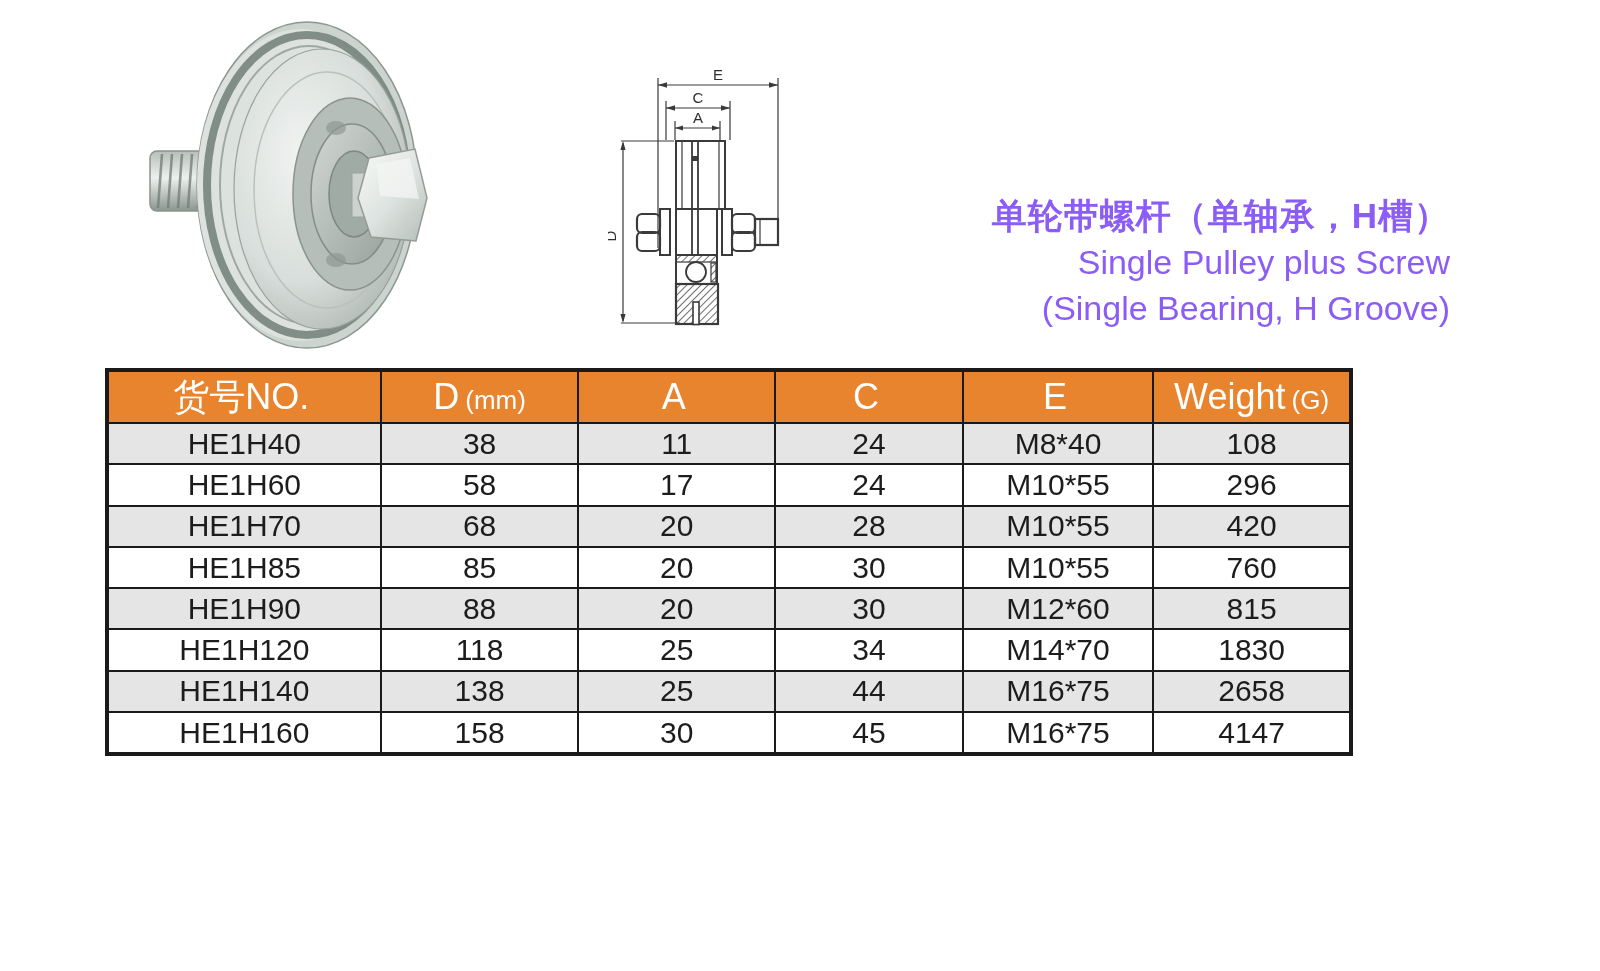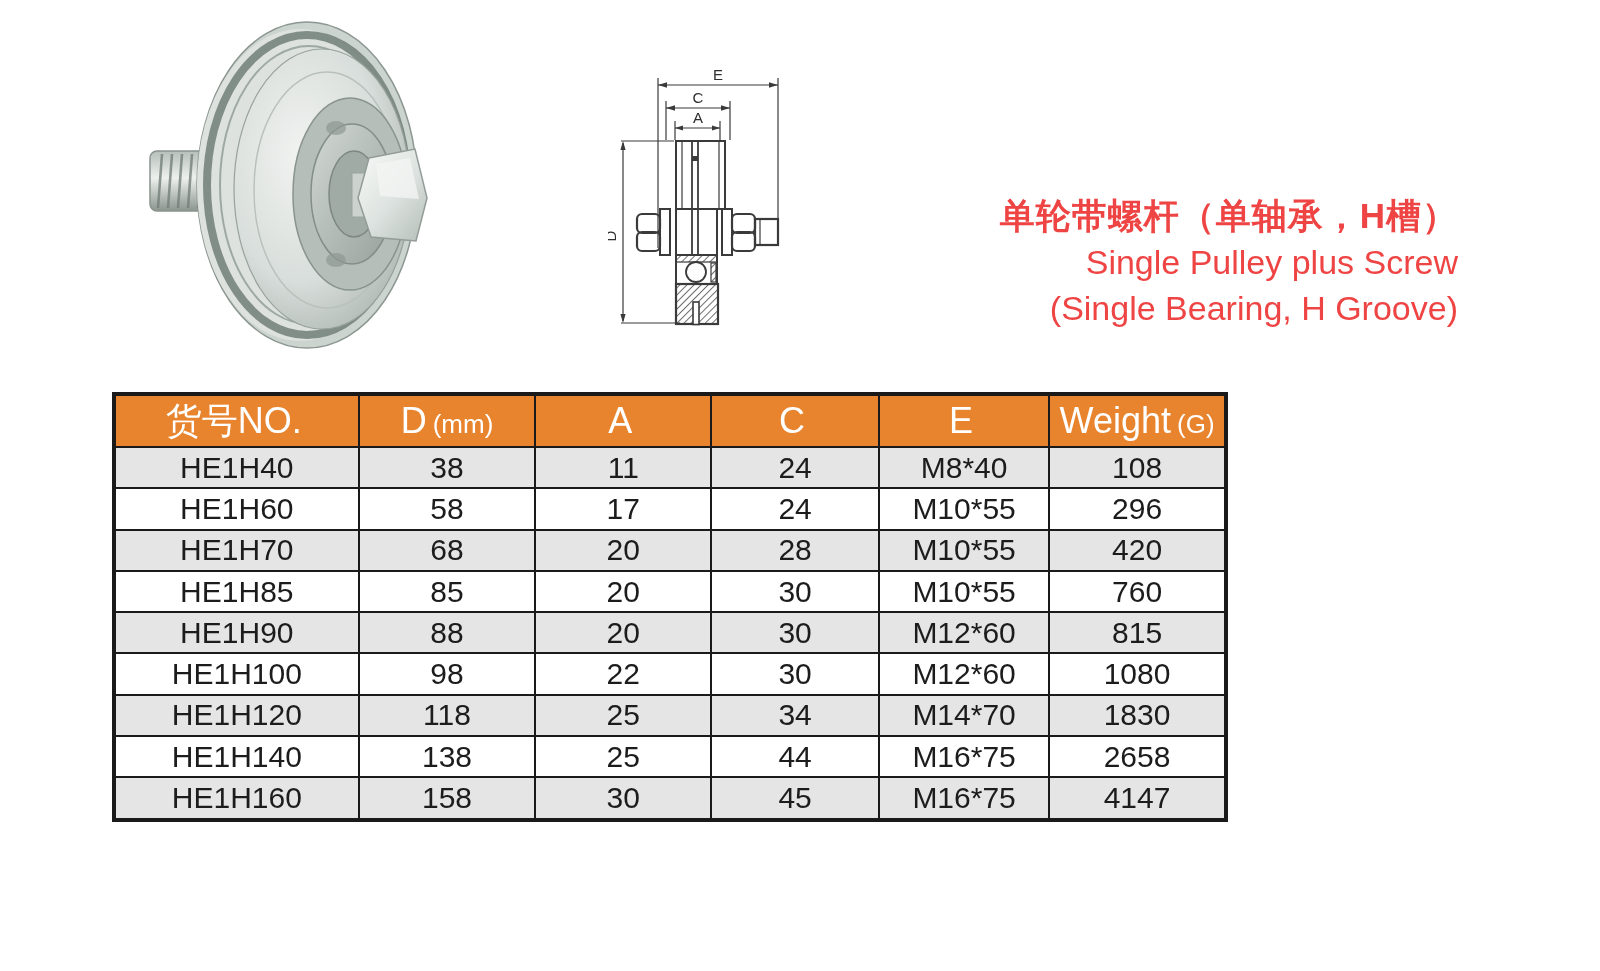--- a/index.html
+++ b/index.html
@@ -3,27 +3,27 @@
 <meta charset="utf-8">
 <style>
   html,body{margin:0;padding:0;background:#ffffff;}
   body{width:1600px;height:971px;position:relative;overflow:hidden;
        font-family:"Liberation Sans","DejaVu Sans",sans-serif;color:#1e1e1e;}
 
   
   .photo-wrap{position:absolute;left:122px;top:8px;width:350px;height:346px;}
   .diagram-wrap{position:absolute;left:608px;top:52px;width:180px;height:282px;}
 
-  .title-block{position:absolute;right:142px;top:193px;text-align:right;
-               color:#ef4444;line-height:46px;white-space:nowrap;}
+  .title-block{position:absolute;right:150px;top:193px;text-align:right;
+               color:#8b5cf6;line-height:46px;white-space:nowrap;}
   .title-zh{font-size:35px;font-weight:700;letter-spacing:1px;}
   .title-en{font-size:34px;font-weight:400;}
 
   
-  .table-wrap{position:absolute;left:112px;top:368px;width:1116px;margin-top:24px;}
+  .table-wrap{position:absolute;left:105px;top:368px;width:1248px;}
   table.spec{width:100%;border-collapse:collapse;table-layout:fixed;
              border:4px solid #1a1a1a;}
   table.spec th,table.spec td{border:2px solid #1a1a1a;text-align:center;
              vertical-align:middle;padding:0;overflow:hidden;}
   table.spec th{height:50px;background:#E8842E;color:#ffffff;font-weight:400;}
   .th-main{font-size:36px;}
   .th-sub{font-size:26px;margin-left:6px;}
   table.spec td{height:39.3px;font-size:30px;color:#1c1c1c;background:#ffffff;}
   table.spec tbody tr:nth-child(odd) td{background:#E5E5E5;}
 
@@ -227,28 +227,20 @@
       </tr>
       <tr>
         <td>HE1H90</td>
           <td>88</td>
           <td>20</td>
           <td>30</td>
           <td>M12*60</td>
           <td>815</td>
       </tr>
       <tr>
-        <td>HE1H100</td>
-          <td>98</td>
-          <td>22</td>
-          <td>30</td>
-          <td>M12*60</td>
-          <td>1080</td>
-      </tr>
-      <tr>
         <td>HE1H120</td>
           <td>118</td>
           <td>25</td>
           <td>34</td>
           <td>M14*70</td>
           <td>1830</td>
       </tr>
       <tr>
         <td>HE1H140</td>
           <td>138</td>

